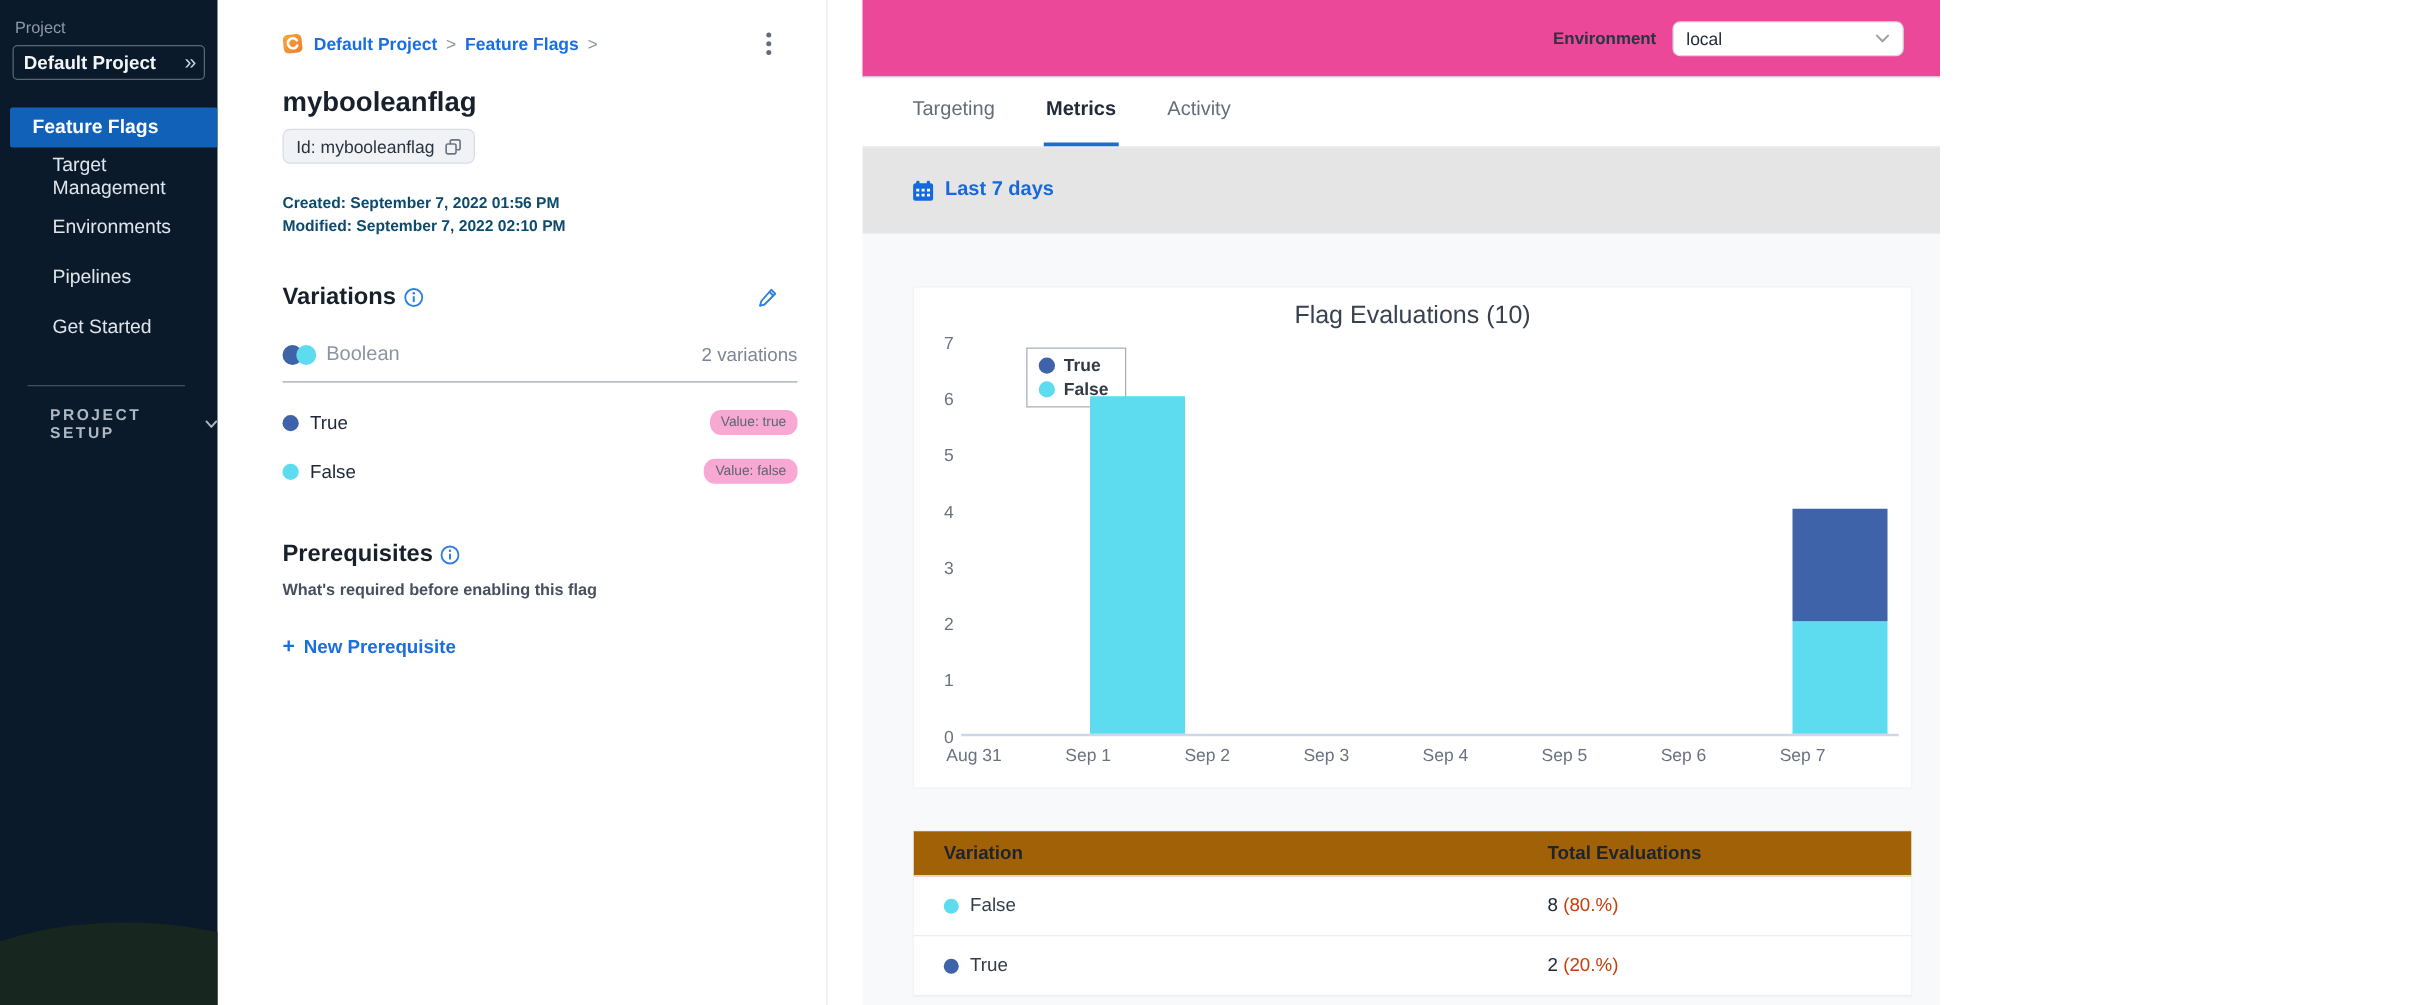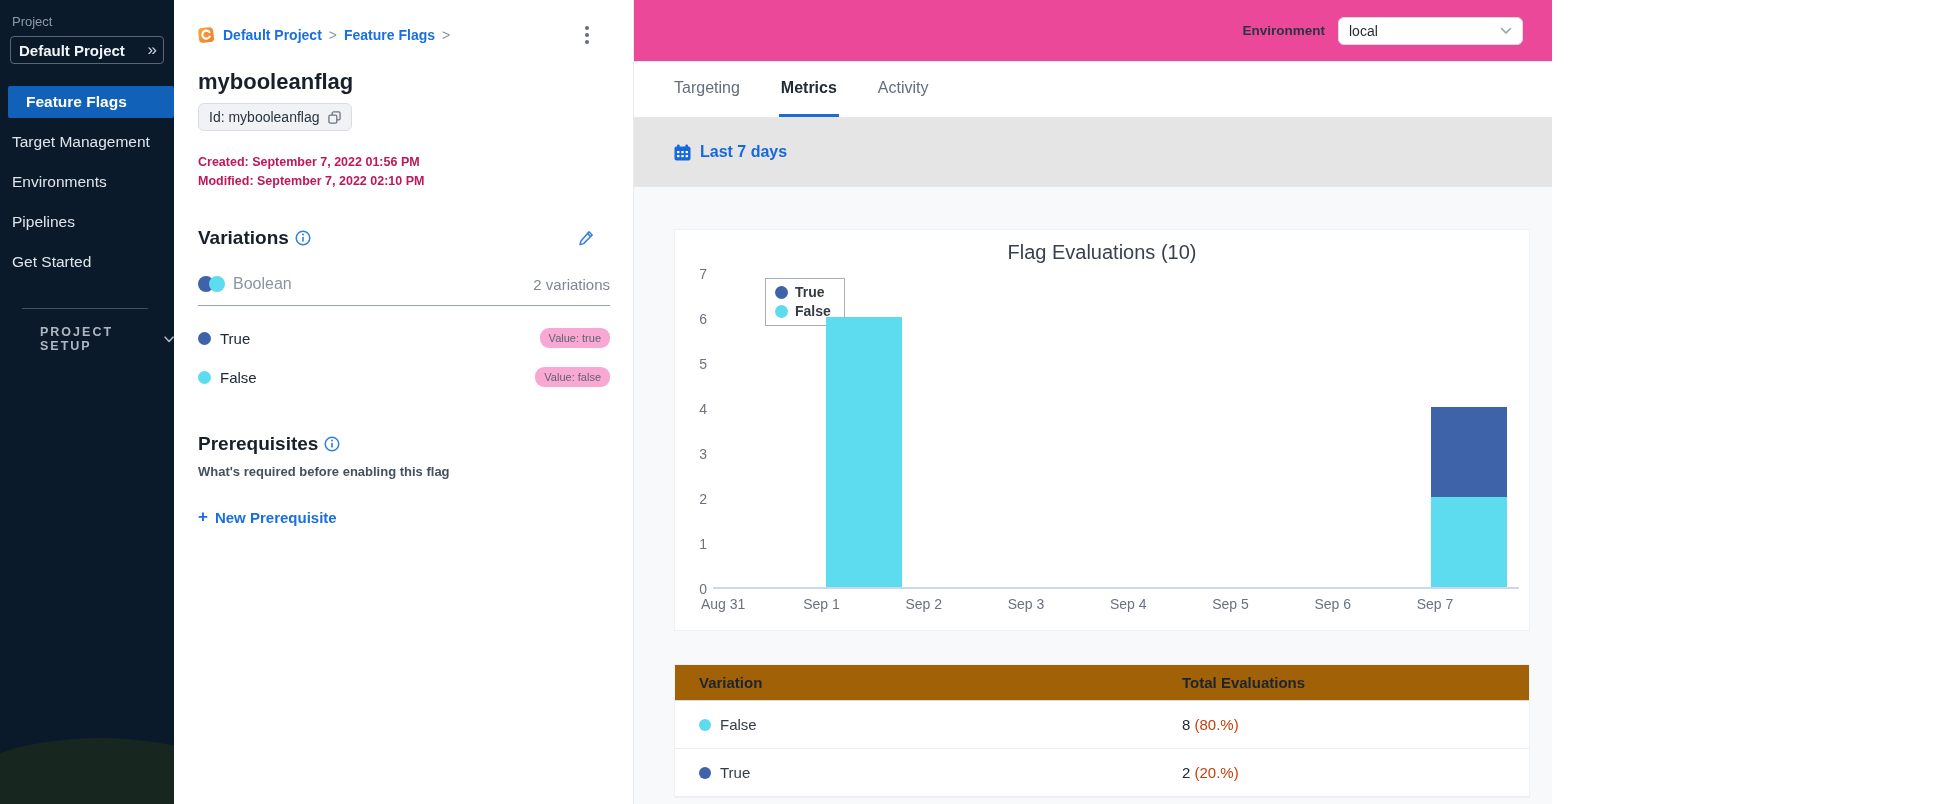--- a/index.html
+++ b/index.html
@@ -1,45 +1,45 @@
 <!DOCTYPE html>
 <html><head>
 <meta charset="utf-8">
 <style>
   * { margin:0; padding:0; box-sizing:border-box; }
   html,body { width:1940px; height:804px; overflow:hidden; }
   body { font-family:"Liberation Sans", sans-serif; background:#fff; }
-  .app { display:flex; width:1552px; height:804px; }
+  .app { display:flex; width:1552px; height:804px;gap:28px; }
 
   
   .sidebar { width:174px; background:#0b1a2b; color:#e3e8ee; position:relative; flex-shrink:0; overflow:hidden; }
   .sidebar .decor { position:absolute; bottom:-54px; left:-50px; width:300px; height:120px; border-radius:50%; background:#17261f; }
   .project-label { margin:14px 0 0 12px; font-size:13px; color:#8d99a7; }
   .project-select { margin:7px 10px 0 10px; height:28px; border:1px solid #5b6673; border-radius:4px; display:flex; align-items:center; justify-content:space-between; padding:0 8px; cursor:pointer; }
   .project-select .psel-text { font-size:15px; font-weight:600; color:#f2f5f8; }
   .project-select .psel-caret { font-size:17px; color:#cdd4db; letter-spacing:-2px; }
   .nav { margin-top:18px; }
-  .nav-item { height:40px; display:flex; align-items:center; padding-left:12px; font-size:15.5px; color:#dfe5eb; cursor:pointer; }
+  .nav-item { height:40px; display:flex; align-items:center; padding-left:42px; font-size:15.5px; color:#dfe5eb; cursor:pointer; }
   .nav-item.active { padding-left:0; }
   .nav-item.active .pill { margin-left:8px; height:32px; flex:1; background:#1161b8; border-radius:2px; display:flex; align-items:center; padding-left:18px; color:#fff; font-weight:600; }
   .side-divider { margin:26px 26px 0 22px; border-top:1px solid #454f5c; }
   .setup-row { margin-top:16px; padding-left:40px; display:flex; align-items:center; gap:22px; cursor:pointer; }
   .setup-row .setup-text { font-size:12.5px; font-weight:700; letter-spacing:2px; color:#aeb8c2; }
 
   
   .flag-panel { width:460px; background:#fff; border-right:1px solid #e7eaee; position:relative; flex-shrink:0; padding-left:24px; }
   .breadcrumb { margin-top:26px; display:flex; align-items:center; font-size:14px; font-weight:600; }
   .breadcrumb .crumb { color:#1a6fe0; cursor:pointer; }
   .breadcrumb .sep { color:#8b93a0; font-weight:400; margin:0 7px; }
   .logo-badge { width:17px; height:17px; margin-right:8px; flex-shrink:0; }
   .kebab { position:absolute; top:24px; right:42px; display:flex; flex-direction:column; gap:3px; cursor:pointer; padding:2px; }
   .kebab i { width:4px; height:4px; border-radius:50%; background:#646c79; }
   .flag-title { margin-top:26px; font-size:22px; font-weight:700; color:#18202c; }
   .id-chip { margin-top:8px; display:inline-flex; align-items:center; gap:8px; background:#f0f2f5; border:1px solid #d8dde3; border-radius:6px; padding:5px 10px; font-size:14px; color:#2a3340; cursor:pointer; }
-  .dates { margin-top:22px; font-size:12.5px; font-weight:700; color:#be185d; line-height:19px; }
+  .dates { margin-top:22px; font-size:12.5px; font-weight:700; color:#0c4a6e; line-height:19px; }
   .section-head { display:flex; align-items:center; }
   .section-head .h { font-size:19px; font-weight:700; color:#17202b; }
   .section-head .info { margin-left:6px; }
   .variations-head { margin-top:36px; }
   .edit-pencil { margin-left:auto; margin-right:38px; cursor:pointer; display:flex; }
   .bool-row { margin-top:26px; display:flex; align-items:center; }
   .bool-icon { position:relative; width:27px; height:16px; }
   .bool-icon .c1 { position:absolute; left:0; top:0; width:16px; height:16px; border-radius:50%; }
   .bool-icon .c2 { position:absolute; left:11px; top:0; width:16px; height:16px; border-radius:50%; }
   .bool-label { margin-left:8px; font-size:16px; color:#8a94a2; }

